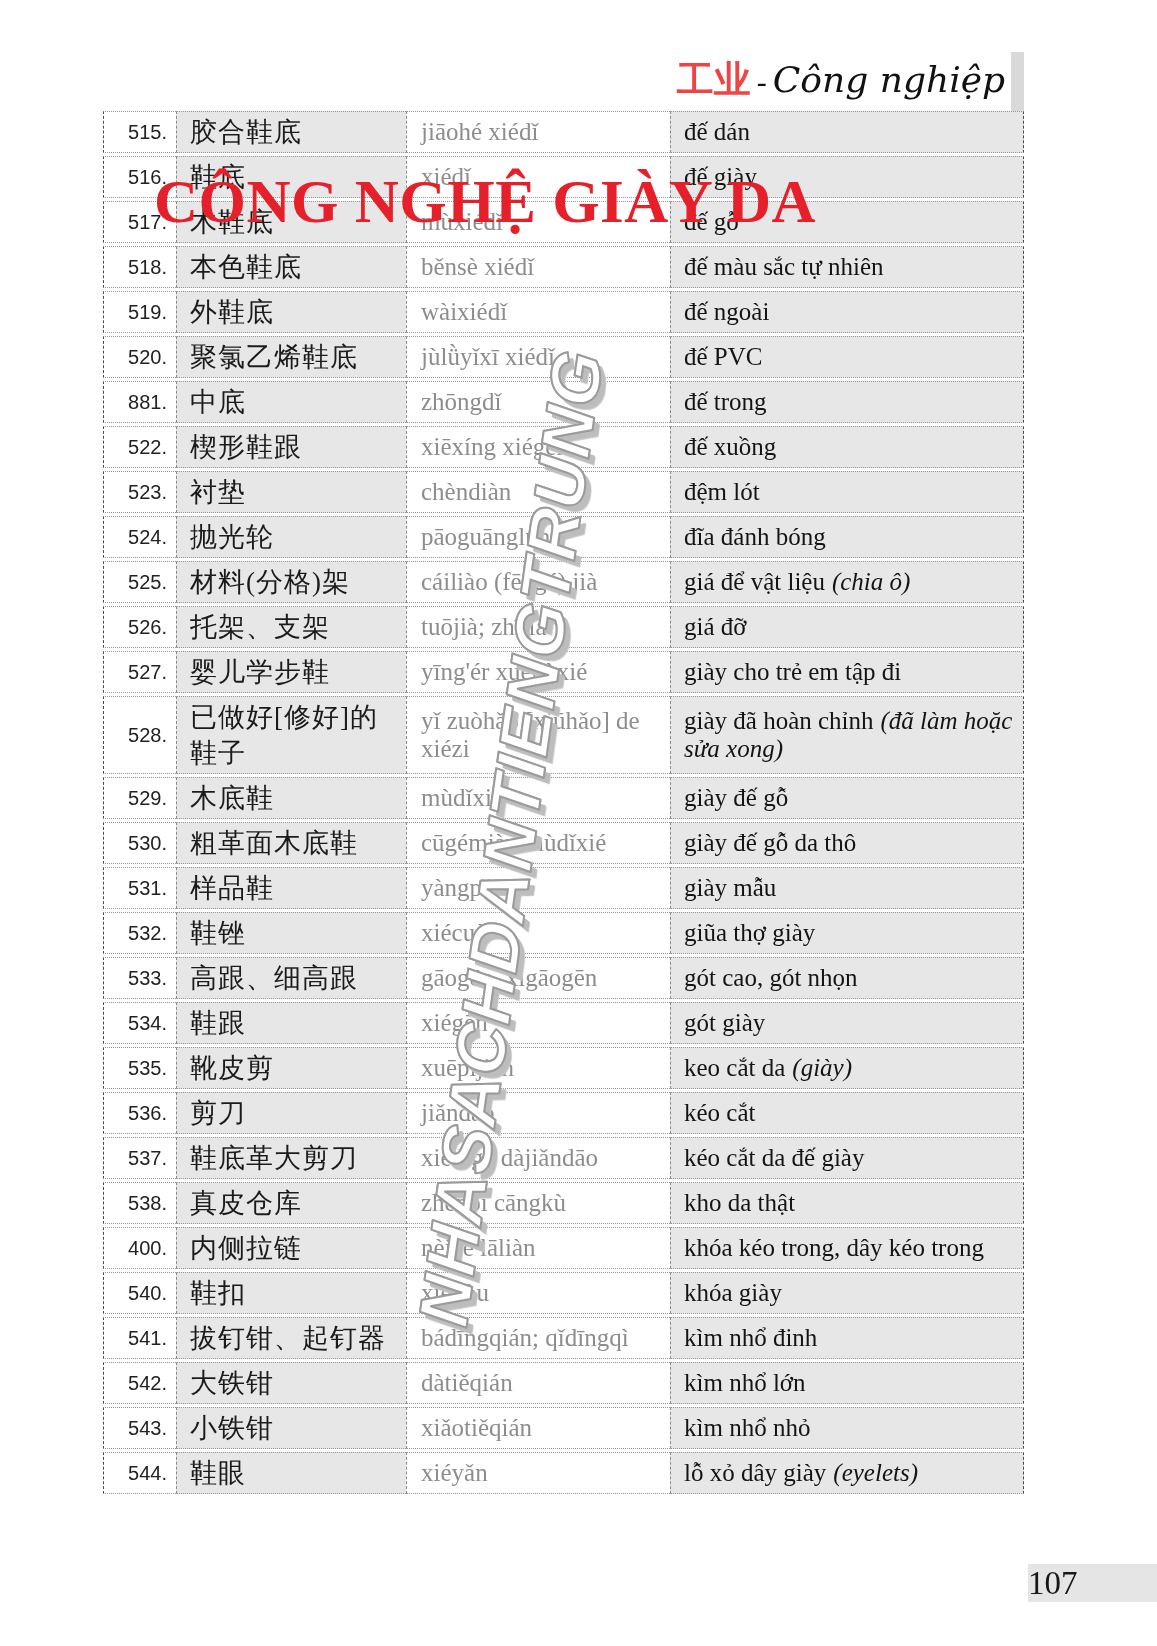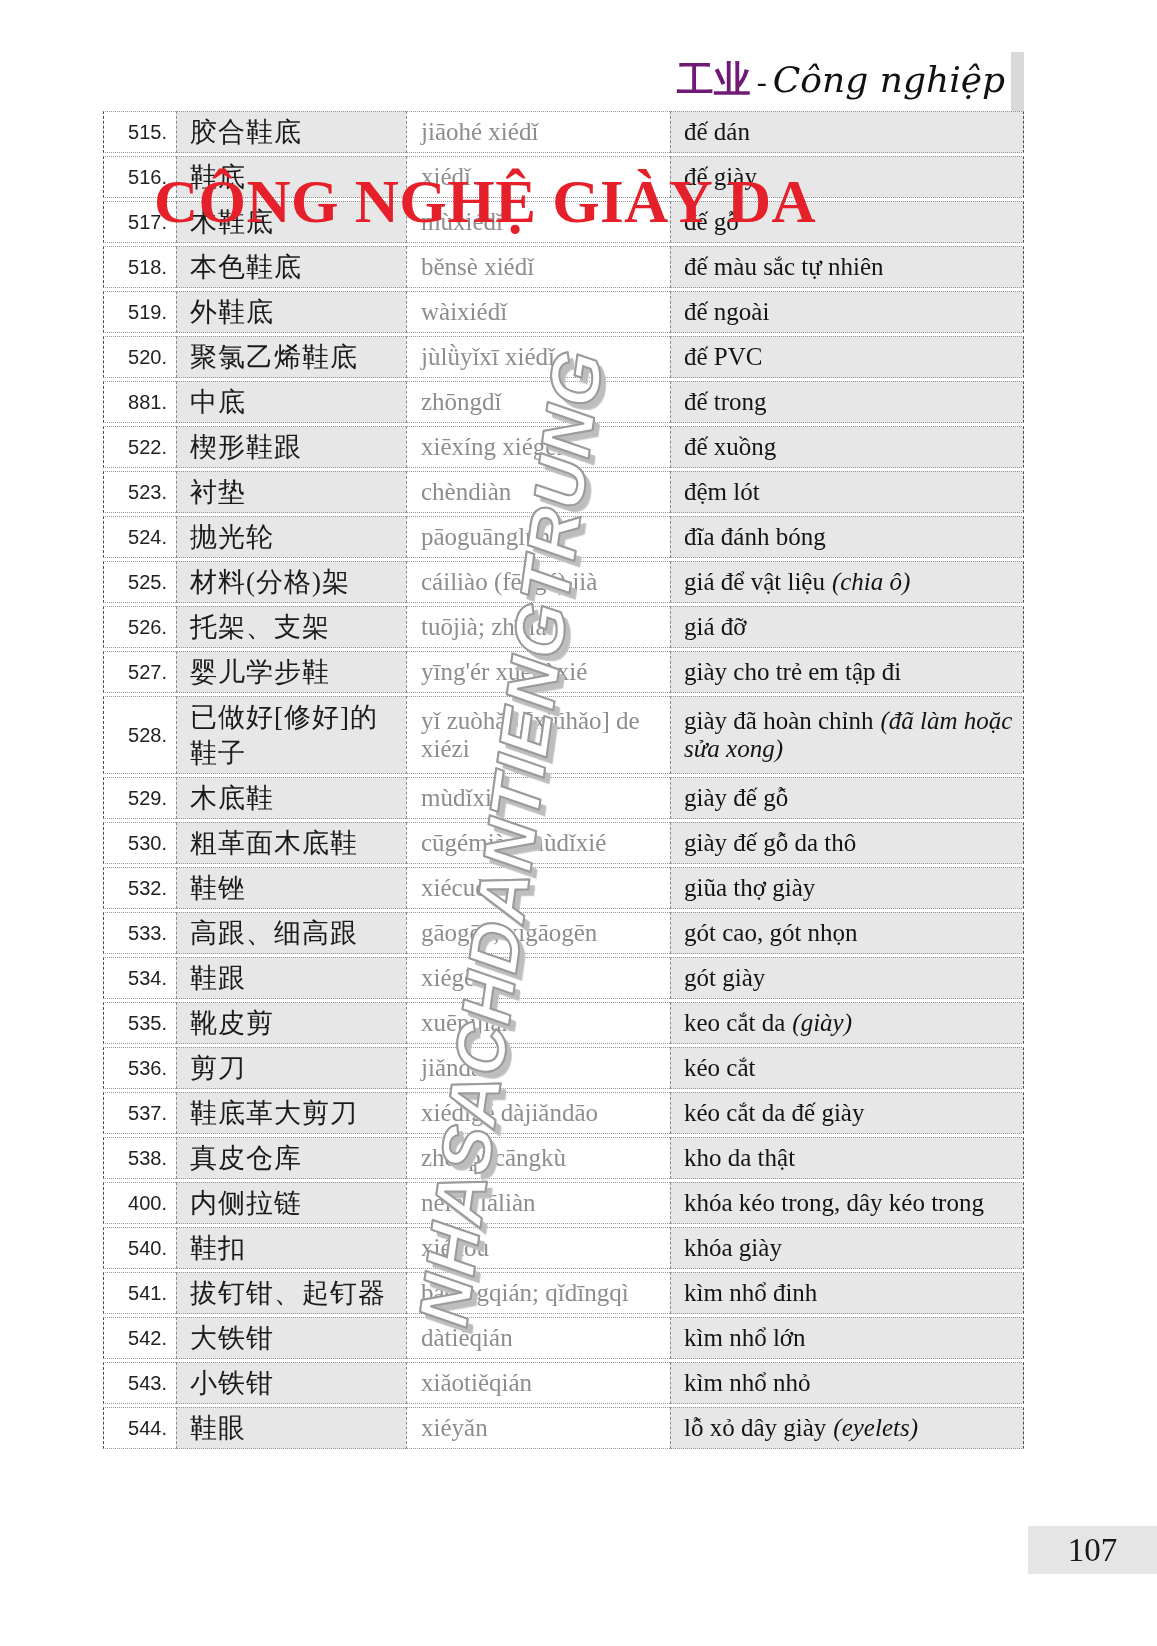--- a/index.html
+++ b/index.html
@@ -11,21 +11,21 @@
   }
   html,body{margin:0;padding:0;background:#fff;}
   .page{
     position:relative;width:1157px;height:1646px;background:#fff;overflow:hidden;
     font-family:"Liberation Serif","DejaVu Serif",serif;
   }
   
   .header{
     position:absolute;top:58px;right:152px;white-space:nowrap;line-height:1.2;
   }
-  .hdr-cn{font-weight:bold;font-size:37px;color:#701a75;font-family:Liberation Mono, monospace;}
+  .hdr-cn{font-weight:bold;font-size:37px;color:#ef4444;font-family:Liberation Mono, monospace;}
   .hdr-sep{font-size:30px;color:#111;margin:0 6px;}
   .hdr-vi{font-style:italic;font-size:36px;color:#111;font-family:"DejaVu Serif","Liberation Serif",serif;margin-top:31px;}
   .edge-bar{position:absolute;left:1011px;top:52px;width:13px;height:61px;background:var(--edge-bar-gray);}
   .squiggle{position:absolute;left:103px;top:107px;width:920px;height:8px;}
   
   table.vocab{
     position:absolute;left:103px;top:108px;width:921px;
     border-collapse:separate;border-spacing:0 3px;table-layout:fixed;z-index:1;
   }
   table.vocab td{
@@ -69,22 +69,22 @@
     font-family:"Liberation Sans","DejaVu Sans",sans-serif;
     font-weight:bold;font-style:italic;font-size:70px;line-height:1;
     color:#ffffff;letter-spacing:1px;
     -webkit-text-stroke:2px #9b9b9b;
     text-shadow:
       1px 0 0 #a8a8a8, -1px 0 0 #a8a8a8, 0 1px 0 #a8a8a8, 0 -1px 0 #a8a8a8,
       -5px 6px 0 #bdbdbd, -6px 7px 1px #c8c8c8;
   }
   
   .pagenum{
-    position:absolute;left:1028px;top:1526px;width:129px;height:48px;
-    background:var(--pagenum-gray);display:flex;align-items:center;justify-content:center;
+    position:absolute;left:1028px;top:1564px;width:129px;height:38px;
+    background:var(--pagenum-gray);display:flex;align-items:center;justify-content:flex-start;
     font-family:"Liberation Serif","DejaVu Serif",serif;font-size:33px;color:#181818;
   }
 </style>
 </head>
 <body>
 
 <div class="page">
 
   <div class="header">
     <span class="hdr-cn">工业</span><span class="hdr-sep">-</span><span class="hdr-vi">Công nghiệp</span>
@@ -216,20 +216,26 @@
     <td class="c-vi"><span>giày đế gỗ</span><i class="vit"></i></td>
   </tr>
 
   <tr class="vrow">
     <td class="c-num">530.</td>
     <td class="c-cn">粗革面木底鞋</td>
     <td class="c-py">cūgémiàn mùdǐxié</td>
     <td class="c-vi"><span>giày đế gỗ da thô</span><i class="vit"></i></td>
   </tr>
 
+  <tr class="vrow">
+    <td class="c-num">531.</td>
+    <td class="c-cn">样品鞋</td>
+    <td class="c-py">yàngpǐnxié</td>
+    <td class="c-vi"><span>giày mẫu</span><i class="vit"></i></td>
+  </tr>
 
   <tr class="vrow">
     <td class="c-num">532.</td>
     <td class="c-cn">鞋锉</td>
     <td class="c-py">xiécuò</td>
     <td class="c-vi"><span>giũa thợ giày</span><i class="vit"></i></td>
   </tr>
 
   <tr class="vrow">
     <td class="c-num">533.</td>

